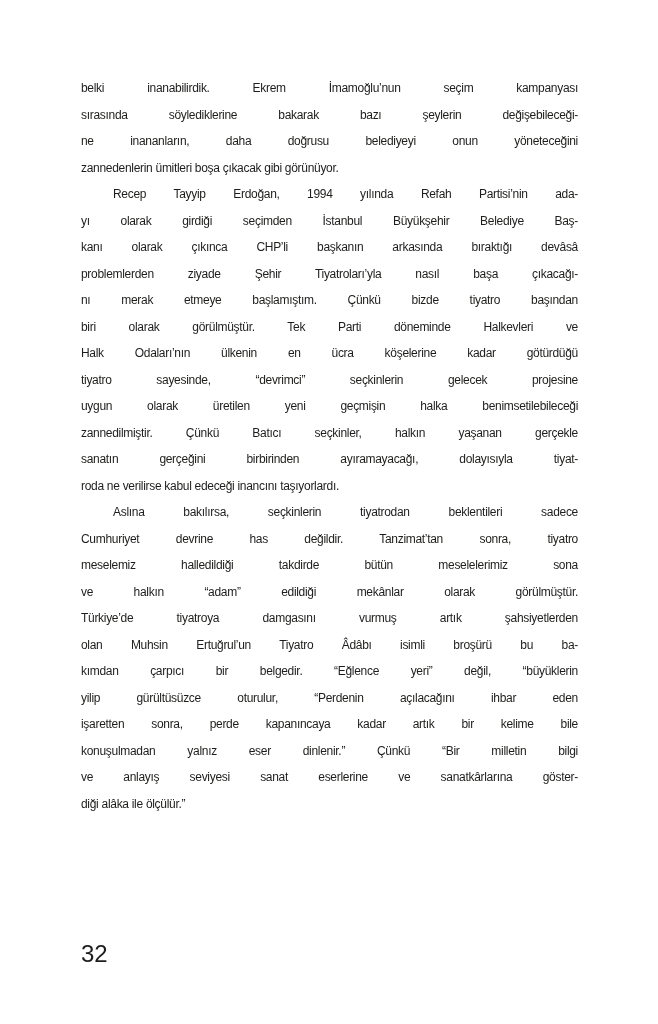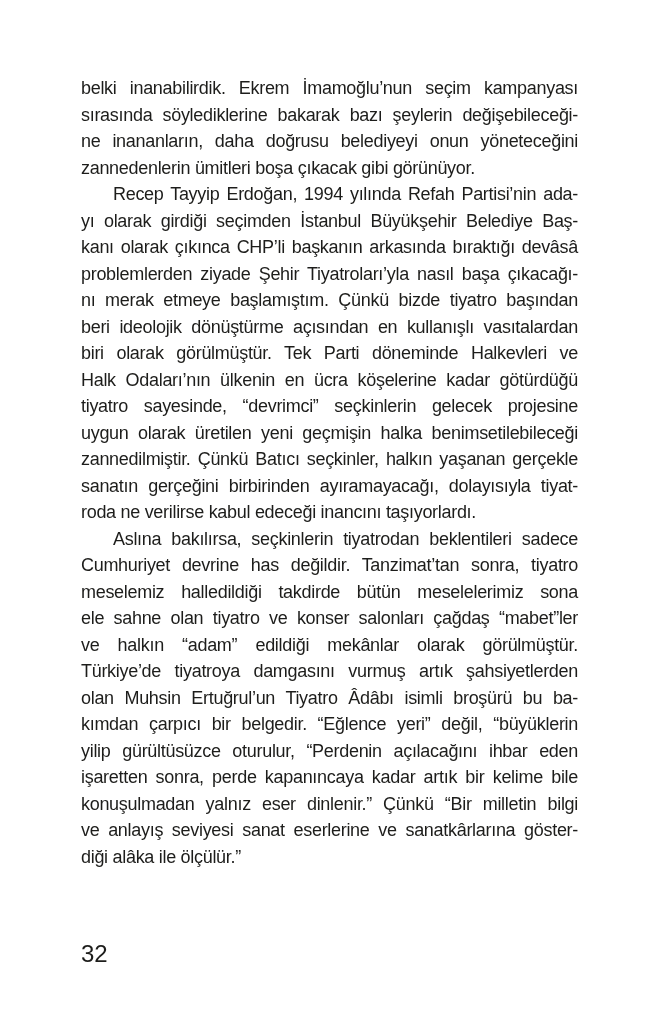--- a/index.html
+++ b/index.html
@@ -18,21 +18,21 @@
   .page {
     position: absolute;
     inset: 0;
     background: #ffffff;
   }
   .text-column {
     position: absolute;
     left: 81px;
     top: 75px;
     width: 497px;
-    font-size: 18px;
+    font-size: 12px;
     line-height: 26.5px;
     letter-spacing: -0.3px;
   }
   .line {
     text-align: justify;
     text-align-last: justify;
     white-space: normal;
   }
   .line.para-last {
     text-align-last: left;
@@ -57,32 +57,30 @@
   <main class="text-column">
       <div class="line">belki inanabilirdik. Ekrem İmamoğlu’nun seçim kampanyası</div>
       <div class="line">sırasında söylediklerine bakarak bazı şeylerin değişebileceği-</div>
       <div class="line">ne inananların, daha doğrusu belediyeyi onun yöneteceğini</div>
       <div class="line para-last">zannedenlerin ümitleri boşa çıkacak gibi görünüyor.</div>
       <div class="line para-first-indented">Recep Tayyip Erdoğan, 1994 yılında Refah Partisi’nin ada-</div>
       <div class="line">yı olarak girdiği seçimden İstanbul Büyükşehir Belediye Baş-</div>
       <div class="line">kanı olarak çıkınca CHP’li başkanın arkasında bıraktığı devâsâ</div>
       <div class="line">problemlerden ziyade Şehir Tiyatroları’yla nasıl başa çıkacağı-</div>
       <div class="line">nı merak etmeye başlamıştım. Çünkü bizde tiyatro başından</div>
-      <div class="line">beri ideolojik dönüştürme açısından en kullanışlı vasıtalardan</div>
       <div class="line">biri olarak görülmüştür. Tek Parti döneminde Halkevleri ve</div>
       <div class="line">Halk Odaları’nın ülkenin en ücra köşelerine kadar götürdüğü</div>
       <div class="line">tiyatro sayesinde, “devrimci” seçkinlerin gelecek projesine</div>
       <div class="line">uygun olarak üretilen yeni geçmişin halka benimsetilebileceği</div>
       <div class="line">zannedilmiştir. Çünkü Batıcı seçkinler, halkın yaşanan gerçekle</div>
       <div class="line">sanatın gerçeğini birbirinden ayıramayacağı, dolayısıyla tiyat-</div>
       <div class="line para-last">roda ne verilirse kabul edeceği inancını taşıyorlardı.</div>
       <div class="line para-first-indented">Aslına bakılırsa, seçkinlerin tiyatrodan beklentileri sadece</div>
       <div class="line">Cumhuriyet devrine has değildir. Tanzimat’tan sonra, tiyatro</div>
       <div class="line">meselemiz halledildiği takdirde bütün meselelerimiz sona</div>
-      <div class="line">ele sahne olan tiyatro ve konser salonları çağdaş “mabet”ler</div>
       <div class="line">ve halkın “adam” edildiği mekânlar olarak görülmüştür.</div>
       <div class="line">Türkiye’de tiyatroya damgasını vurmuş artık şahsiyetlerden</div>
       <div class="line">olan Muhsin Ertuğrul’un Tiyatro Âdâbı isimli broşürü bu ba-</div>
       <div class="line">kımdan çarpıcı bir belgedir. “Eğlence yeri” değil, “büyüklerin</div>
       <div class="line">yilip gürültüsüzce oturulur, “Perdenin açılacağını ihbar eden</div>
       <div class="line">işaretten sonra, perde kapanıncaya kadar artık bir kelime bile</div>
       <div class="line">konuşulmadan yalnız eser dinlenir.” Çünkü “Bir milletin bilgi</div>
       <div class="line">ve anlayış seviyesi sanat eserlerine ve sanatkârlarına göster-</div>
       <div class="line para-last">diği alâka ile ölçülür.”</div>
     </main>

